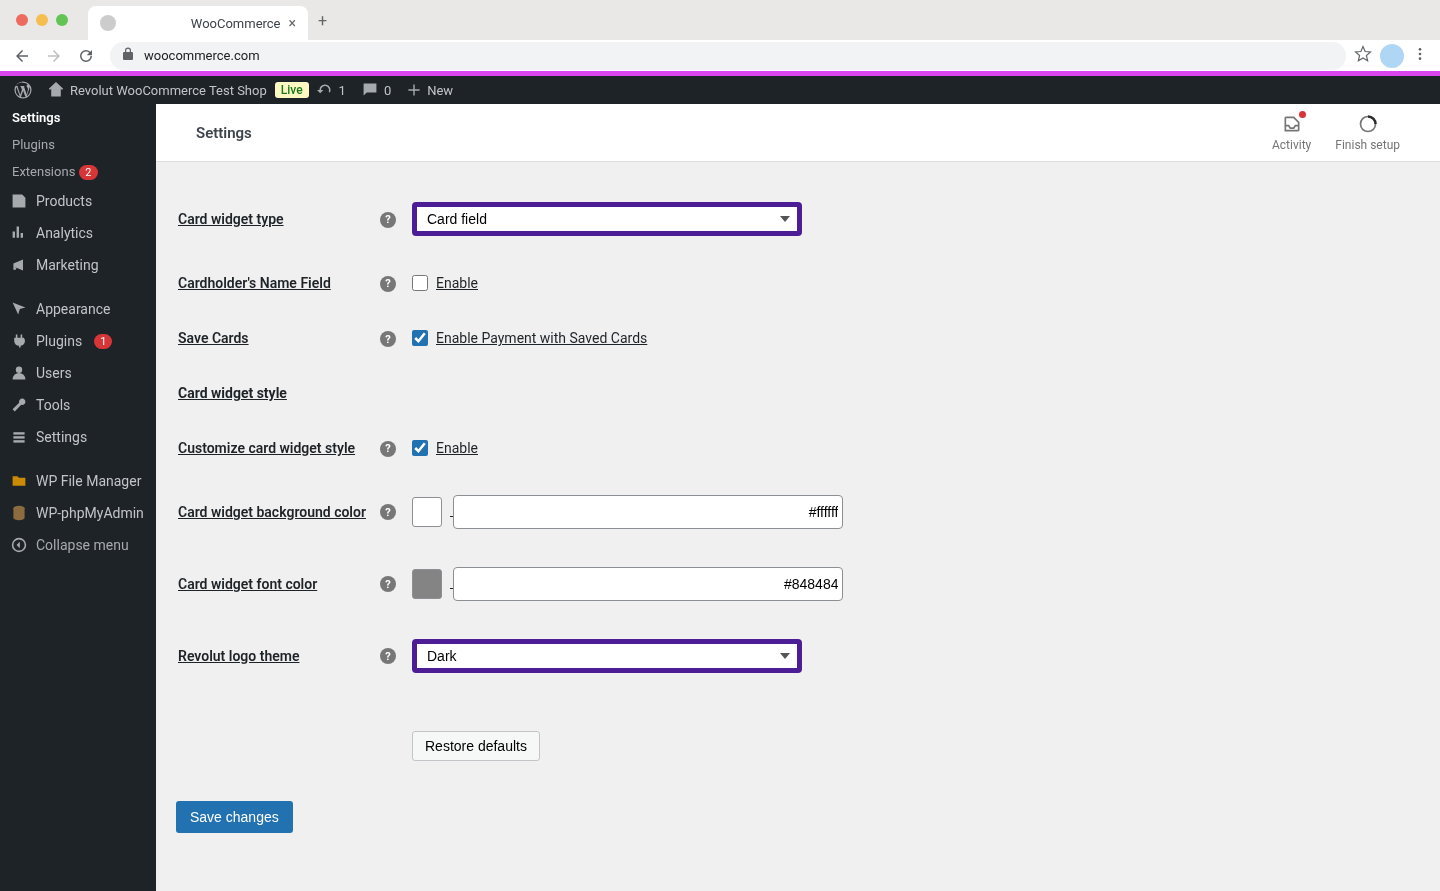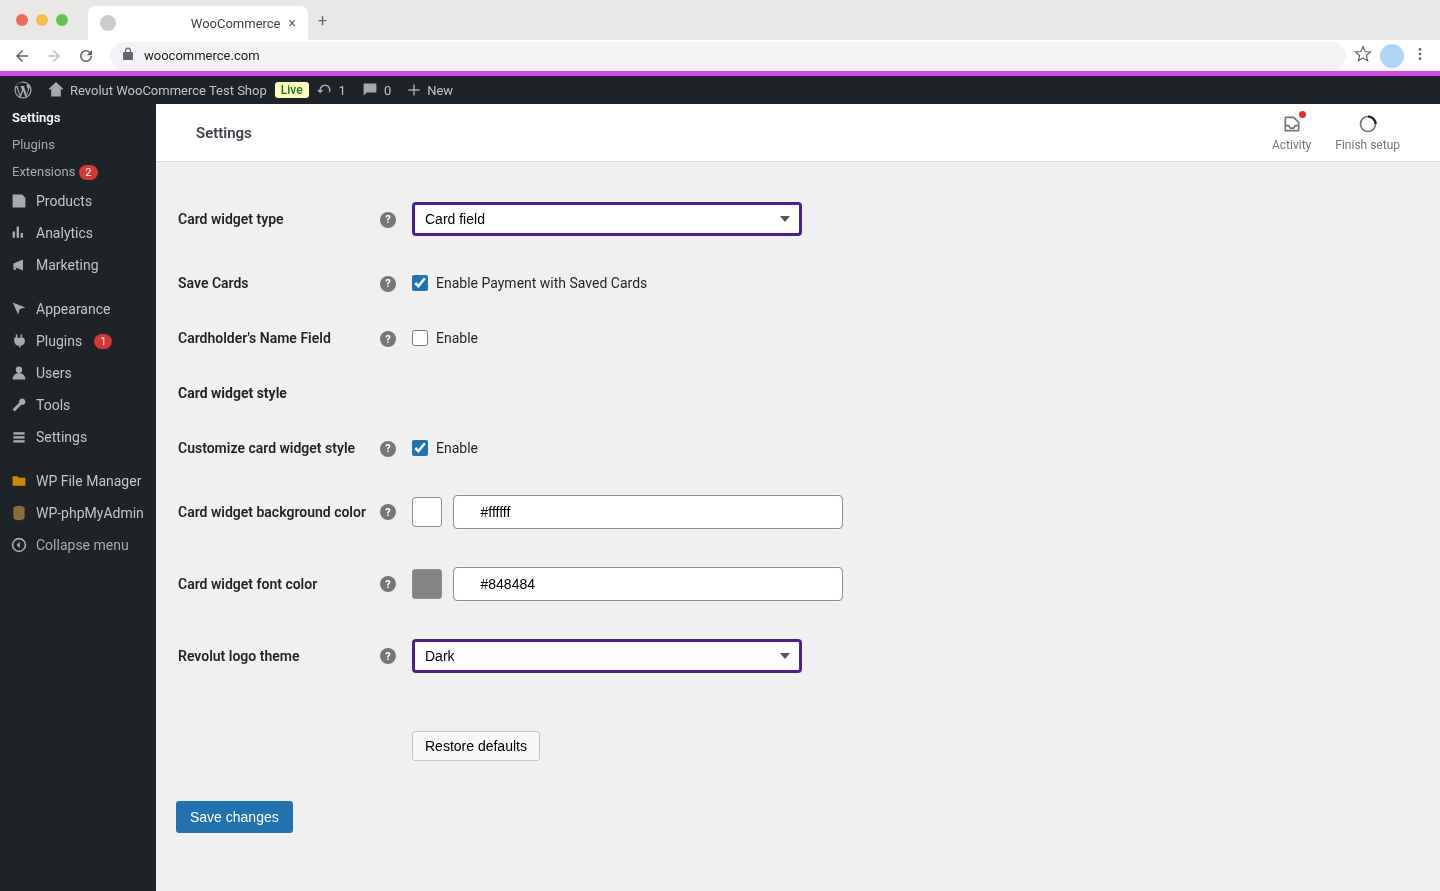--- a/index.html
+++ b/index.html
@@ -45,32 +45,32 @@
 
     .wp-content { flex: 1; background: #f0f0f1; display: flex; flex-direction: column; overflow: hidden; }
     .top-header { background: #fff; height: 58px; border-bottom: 1px solid #ddd; display: flex; align-items: center; padding: 0 40px 0 40px; }
     .top-title { font-weight: 600; font-size: 15px; flex: 1; }
     .header-action { display: flex; flex-direction: column; align-items: center; gap: 3px; color: #757575; font-size: 12px; margin-left: 24px; cursor: pointer; }
     .header-action .ha-icon { height: 22px; display: flex; align-items: center; position: relative; }
     .ha-dot { position: absolute; top: -2px; right: -4px; width: 7px; height: 7px; background: #d63638; border-radius: 50%; }
 
     .settings-body { padding: 20px 40px 40px 20px; overflow: auto; flex: 1; }
     .form-table { width: 100%; }
-    .form-table th, .form-table td { text-align: left; vertical-align: middle; padding: 18px 10px 18px 0; font-size: 14px; color: #1d2327; }
+    .form-table th, .form-table td { text-align: left; vertical-align: middle; padding: 18px 10px 18px 0; font-size: 14px; color: #1d2327; text-decoration: underline; }
     .form-table th { width: 200px; font-weight: 600; }
     .help-td { width: 30px; text-align: center; color: #777; }
     .help-icon { display: inline-flex; width: 16px; height: 16px; border-radius: 50%; background: #777; color: #fff; font-size: 11px; align-items: center; justify-content: center; font-weight: bold; }
-    .sel { width: 390px; height: 34px; border: 3px solid #4c1d95; border-radius: 4px; background: #fff; padding: 0 30px 0 10px; font-size: 14px; appearance: none; position: relative; }
+    .sel { width: 390px; height: 34px; border: 5px solid #4c1d95; border-radius: 4px; background: #fff; padding: 0 30px 0 10px; font-size: 14px; appearance: none; position: relative; }
     .sel-wrap { position: relative; display: inline-block; }
     .sel-wrap::after { content: ""; position: absolute; right: 12px; top: 14px; border-left: 5px solid transparent; border-right: 5px solid transparent; border-top: 6px solid #555; pointer-events: none; }
     .chk-label { display: flex; align-items: center; gap: 8px; font-size: 14px; }
     .chk { width: 16px; height: 16px; accent-color: #2271b1; }
     .section-title { font-size: 16px; font-weight: 700; padding: 14px 0 4px 0; }
     .swatch { width: 30px; height: 30px; border: 1px solid #8c8f94; border-radius: 3px; display: inline-block; vertical-align: middle; margin-right: 8px; }
-    .color-input { width: 390px; height: 34px; border: 1px solid #8c8f94; border-radius: 4px; padding: 0 26px; font-size: 14px; vertical-align: middle; }
+    .color-input { width: 390px; height: 34px; border: 1px solid #8c8f94; border-radius: 4px; padding: 0 4px; font-size: 14px; vertical-align: middle; text-align: right; }
     .btn-secondary { background: #f6f7f7; border: 1px solid #c3c4c7; border-radius: 3px; padding: 6px 12px; font-size: 14px; cursor: pointer; margin-top: 20px; }
     .btn-primary { background: #2271b1; color: #fff; border: none; border-radius: 3px; padding: 8px 14px; font-size: 14px; cursor: pointer; margin-top: 20px; }
   </style>
 </head>
 <body>
 
 <div class="browser-chrome">
   <div class="traffic-lights">
     <div class="tl tl-red"></div>
     <div class="tl tl-yellow"></div>
@@ -295,36 +295,36 @@
           <td class="help-td"><span class="help-icon">?</span></td>
           <td>
             <div class="sel-wrap">
               <select class="sel">
                 <option>Card field</option>
               </select>
             </div>
           </td>
         </tr>
         <tr>
+          <th>Cardholder's Name Field</th>
+          <td class="help-td"><span class="help-icon">?</span></td>
+          <td>
+            <label class="chk-label">
+              <input type="checkbox" class="chk" style="">
+              <span>Enable</span>
+            </label>
+          </td>
+        </tr>
+        <tr>
           <th>Save Cards</th>
           <td class="help-td"><span class="help-icon">?</span></td>
           <td>
             <label class="chk-label">
               <input type="checkbox" class="chk" checked="" style="">
               <span>Enable Payment with Saved Cards</span>
-            </label>
-          </td>
-        </tr>
-        <tr>
-          <th>Cardholder's Name Field</th>
-          <td class="help-td"><span class="help-icon">?</span></td>
-          <td>
-            <label class="chk-label">
-              <input type="checkbox" class="chk" style="">
-              <span>Enable</span>
             </label>
           </td>
         </tr>
         <tr>
               <td colspan="3" class="section-title">Card widget style</td>
             </tr>
         <tr>
           <th>Customize card widget style</th>
           <td class="help-td"><span class="help-icon">?</span></td>
           <td>

